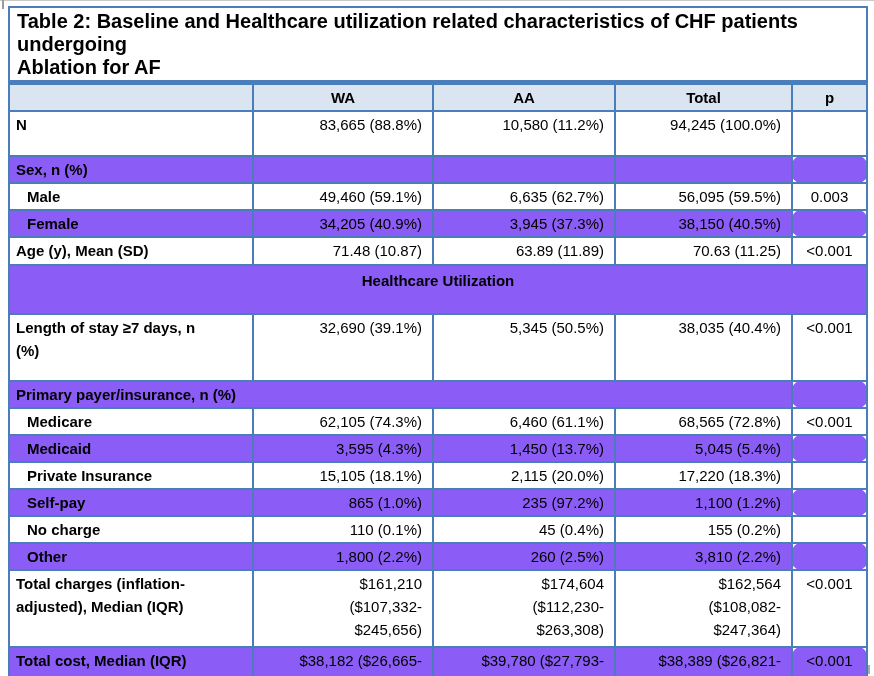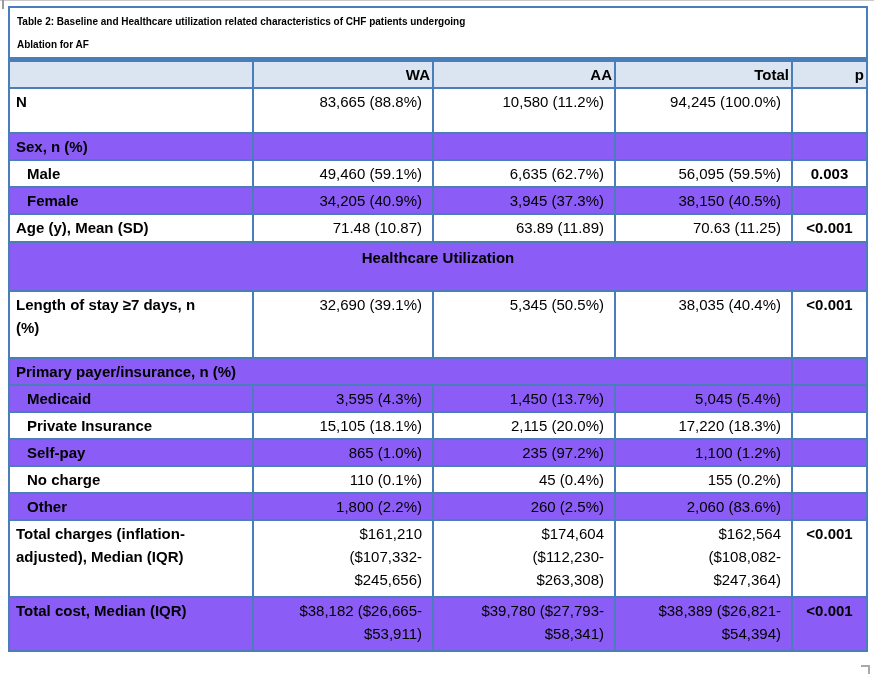--- a/index.html
+++ b/index.html
@@ -42,49 +42,50 @@
     vertical-align: top;
     font-size: 15px;
     line-height: 23px;
     padding: 1px 4px;
     overflow: hidden;
     white-space: pre-line;
   }
   td.title {
     border-bottom-width: 5px;
     font-weight: bold;
-    font-size: 10px;
+    font-size: 20px;
     line-height: 23px;
     text-align: left;
     padding: 2px 8px 1px 7px;
     background: #ffffff;
   }
   th {
     background: #dbe5f1;
     font-weight: bold;
-    text-align: right;
+    text-align: center;
     padding: 1px 2px;
   }
   td.lbl {
     text-align: left;
     font-weight: bold;
     padding-left: 6px;
   }
   td.lbl.indent {
     padding-left: 17px;
   }
   td.val {
     text-align: right;
     padding-right: 10px;
   }
   td.pval {
     text-align: center;
-    font-weight: bold;
+    font-weight: normal;
     padding-left: 1px;
     padding-right: 1px;
+    border-radius: 9px;
   }
   td.section {
     text-align: center;
     font-weight: bold;
     padding-top: 3px;
   }
   tr.shade td {
     background: #8b5cf6;
     margin-left: 34px;
   }
@@ -174,20 +175,27 @@
       <td class="val">5,345 (50.5%)</td>
       <td class="val">38,035 (40.4%)</td>
       <td class="pval">&lt;0.001</td>
     </tr>
 
     <tr class="shade" style="height:27px">
       <td class="lbl" colspan="4">Primary payer/insurance, n (%)</td>
       <td class="pval"></td>
     </tr>
 
+    <tr class="white" style="height:27px">
+      <td class="lbl indent">Medicare</td>
+      <td class="val">62,105 (74.3%)</td>
+      <td class="val">6,460 (61.1%)</td>
+      <td class="val">68,565 (72.8%)</td>
+      <td class="pval">&lt;0.001</td>
+    </tr>
 
     <tr class="shade" style="height:25px">
       <td class="lbl indent">Medicaid</td>
       <td class="val">3,595 (4.3%)</td>
       <td class="val">1,450 (13.7%)</td>
       <td class="val">5,045 (5.4%)</td>
       <td class="pval"></td>
     </tr>
 
     <tr class="white" style="height:25px">
@@ -211,21 +219,21 @@
       <td class="val">110 (0.1%)</td>
       <td class="val">45 (0.4%)</td>
       <td class="val">155 (0.2%)</td>
       <td class="pval"></td>
     </tr>
 
     <tr class="shade" style="height:25px">
       <td class="lbl indent">Other</td>
       <td class="val">1,800 (2.2%)</td>
       <td class="val">260 (2.5%)</td>
-      <td class="val">2,060 (83.6%)</td>
+      <td class="val">3,810 (2.2%)</td>
       <td class="pval"></td>
     </tr>
 
     <tr class="white" style="height:77px">
       <td class="lbl">Total charges (inflation-
 adjusted), Median (IQR)</td>
       <td class="val">$161,210
 ($107,332-
 $245,656)</td>
       <td class="val">$174,604

